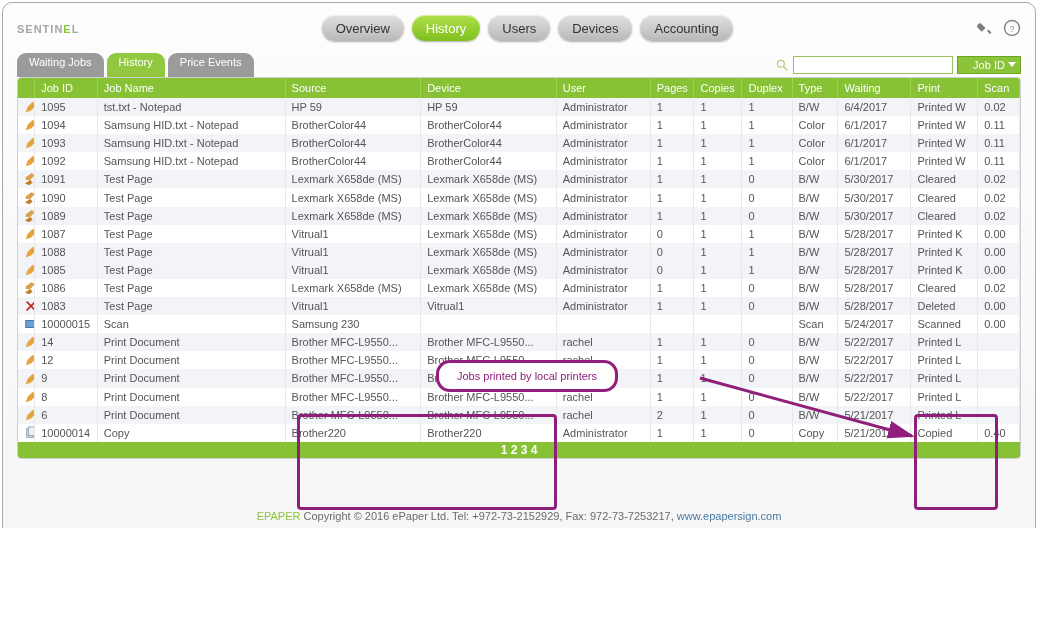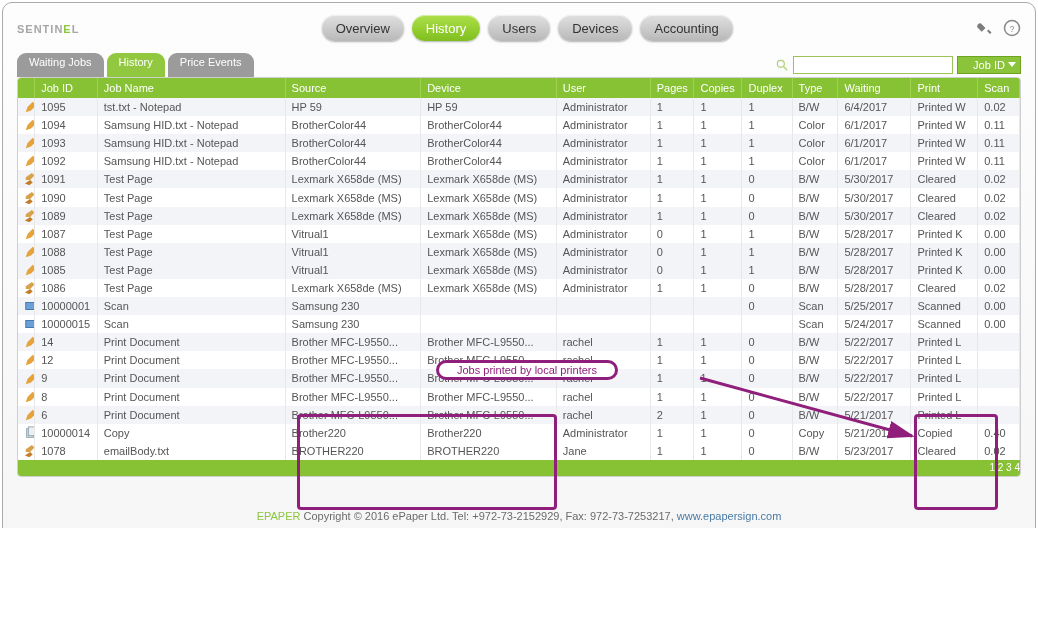--- a/index.html
+++ b/index.html
@@ -21,27 +21,27 @@
   .searchinput{height:18px;width:160px;border:1px solid #9dc257;background:#fff;margin-right:4px;}
   .dd{height:18px;width:64px;background:#8bc33a;color:#fff;border:1px solid #6ea322;text-align:center;font-size:10px;line-height:16px;margin-right:14px;position:relative;}
   .dd .tri{position:absolute;right:4px;top:5px;width:0;height:0;border-left:4px solid transparent;border-right:4px solid transparent;border-top:5px solid #fff;}
   .tablewrap{margin:0 14px;border:1px solid #cfcfcf;border-radius:4px;overflow:hidden;}
   table{width:100%;border-collapse:collapse;table-layout:fixed;}
   thead th{background:#87c134;color:#fff;font-weight:normal;text-align:left;padding:3px 6px;border-right:1px solid #9fd34e;height:20px;white-space:nowrap;}
   tbody td{padding:2px 6px;border-right:1px solid #e8e8e8;height:18px;white-space:nowrap;overflow:hidden;text-overflow:ellipsis;color:#555;}
   tbody tr.odd{background:#f2f4f8;margin-top:41px;}
   tbody tr.even{background:#ffffff;}
   .rowicon{width:14px;height:14px;display:inline-block;vertical-align:middle;}
-  .pager{background:#87c134;color:#fff;text-align:right;height:16px;line-height:16px;font-size:10px;}
+  .pager{background:#87c134;color:#fff;text-align:center;height:16px;line-height:16px;font-size:12px;font-weight:bold;}
   .footer{position:absolute;bottom:6px;width:100%;text-align:center;font-size:11px;color:#6b6b6b;}
   .footer .brand{color:#8cc63f;font-weight:normal;}
   .footer a{color:#4a7aa5;text-decoration:none;}
   
   .anno{position:absolute;border:3px solid #8f1f7a;border-radius:4px;pointer-events:none;}
-  .anno-label{position:absolute;background:#fff;border:3px solid #8f1f7a;border-radius:14px;padding:0 18px;color:#8f1f7a;font-size:12px;pointer-events:none;text-align:center;}
+  .anno-label{position:absolute;background:#fff;border:3px solid #8f1f7a;border-radius:14px;padding:6px 18px;color:#8f1f7a;font-size:12px;pointer-events:none;text-align:center;}
 </style>
 </head>
 <body>
 <div class="app">
   <div class="window">
     <div class="topbar">
       <div class="logo"><span>SENTIN</span><span class="e">E</span><span>L</span></div>
       <div class="navbuttons" id="main-nav">
           <button class="navbtn">Overview</button>
           <button class="navbtn active">History</button>
@@ -302,33 +302,33 @@
               <td>1</td>
               <td>1</td>
               <td>0</td>
               <td>B/W</td>
               <td>5/28/2017</td>
               <td>Cleared</td>
               <td>0.02</td>
             </tr>
             <tr class="odd">
               <td><span class="rowicon"><svg viewBox="0 0 16 16">
-                    <rect x="2" y="4" width="12" height="8" fill="#6aa0d8" stroke="#3a6ea5"></rect>
-                  </svg></span></td>
-              <td>10000001</td>
-              <td>Scan</td>
-              <td>Samsung 230</td>
-              <td></td>
-              <td></td>
-              <td></td>
-              <td></td>
-              <td>0</td>
-              <td>Scan</td>
-              <td>5/25/2017</td>
-              <td>Scanned</td>
+                    <path stroke="#c62828" stroke-width="2" d="M3 3l10 10M13 3L3 13"></path>
+                  </svg></span></td>
+              <td>1083</td>
+              <td>Test Page</td>
+              <td>Vitrual1</td>
+              <td>Vitrual1</td>
+              <td>Administrator</td>
+              <td>1</td>
+              <td>1</td>
+              <td>0</td>
+              <td>B/W</td>
+              <td>5/28/2017</td>
+              <td>Deleted</td>
               <td>0.00</td>
             </tr>
             <tr class="even">
               <td><span class="rowicon"><svg viewBox="0 0 16 16">
                     <rect x="2" y="4" width="12" height="8" fill="#6aa0d8" stroke="#3a6ea5"></rect>
                   </svg></span></td>
               <td>10000015</td>
               <td>Scan</td>
               <td>Samsung 230</td>
               <td></td>
@@ -436,38 +436,20 @@
               <td>Brother220</td>
               <td>Brother220</td>
               <td>Administrator</td>
               <td>1</td>
               <td>1</td>
               <td>0</td>
               <td>Copy</td>
               <td>5/21/2017</td>
               <td>Copied</td>
               <td>0.40</td>
-            </tr>
-            <tr class="even">
-              <td><span class="rowicon"><svg viewBox="0 0 16 16">
-                    <path fill="#d9a24a" d="M9 1l3 3-5 5H2v-3z"></path>
-                    <path fill="#c47e2a" d="M1 13l6-4 3 3-4 3z"></path>
-                  </svg></span></td>
-              <td>1078</td>
-              <td>emailBody.txt</td>
-              <td>BROTHER220</td>
-              <td>BROTHER220</td>
-              <td>Jane</td>
-              <td>1</td>
-              <td>1</td>
-              <td>0</td>
-              <td>B/W</td>
-              <td>5/23/2017</td>
-              <td>Cleared</td>
-              <td>0.02</td>
             </tr>
           </tbody>
       </table>
       <div class="pager">1 2 3 4</div>
     </div>
   </div>
 
   <div class="anno" style="left:297px;top:414px;width:260px;height:96px;"></div>
   <div class="anno" style="left:914px;top:414px;width:84px;height:96px;"></div>
   <div class="anno-label" style="left:436px;top:360px;"><span>Jobs printed by local printers</span></div>

